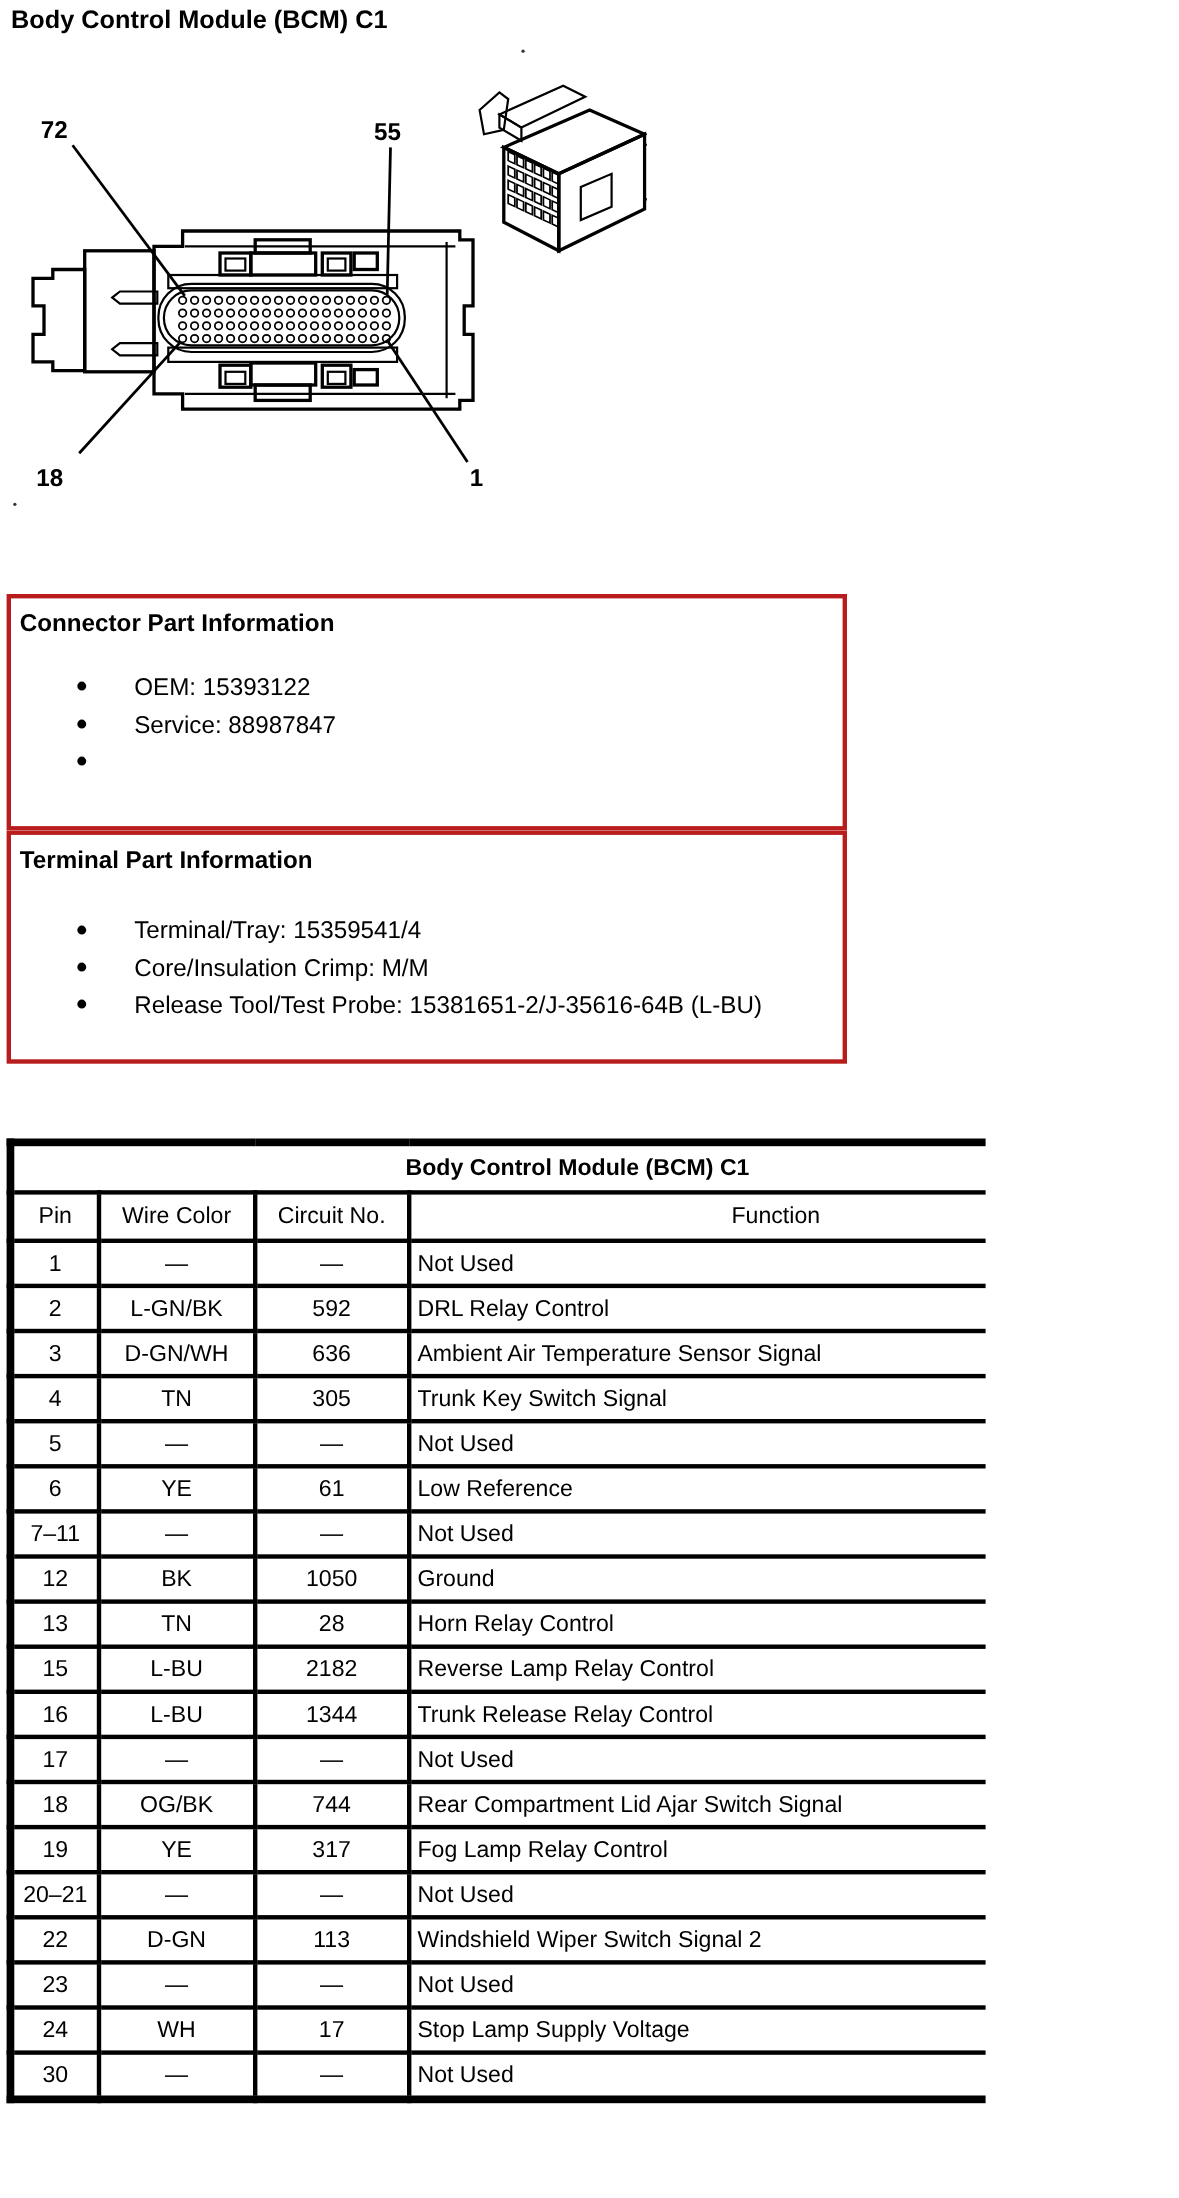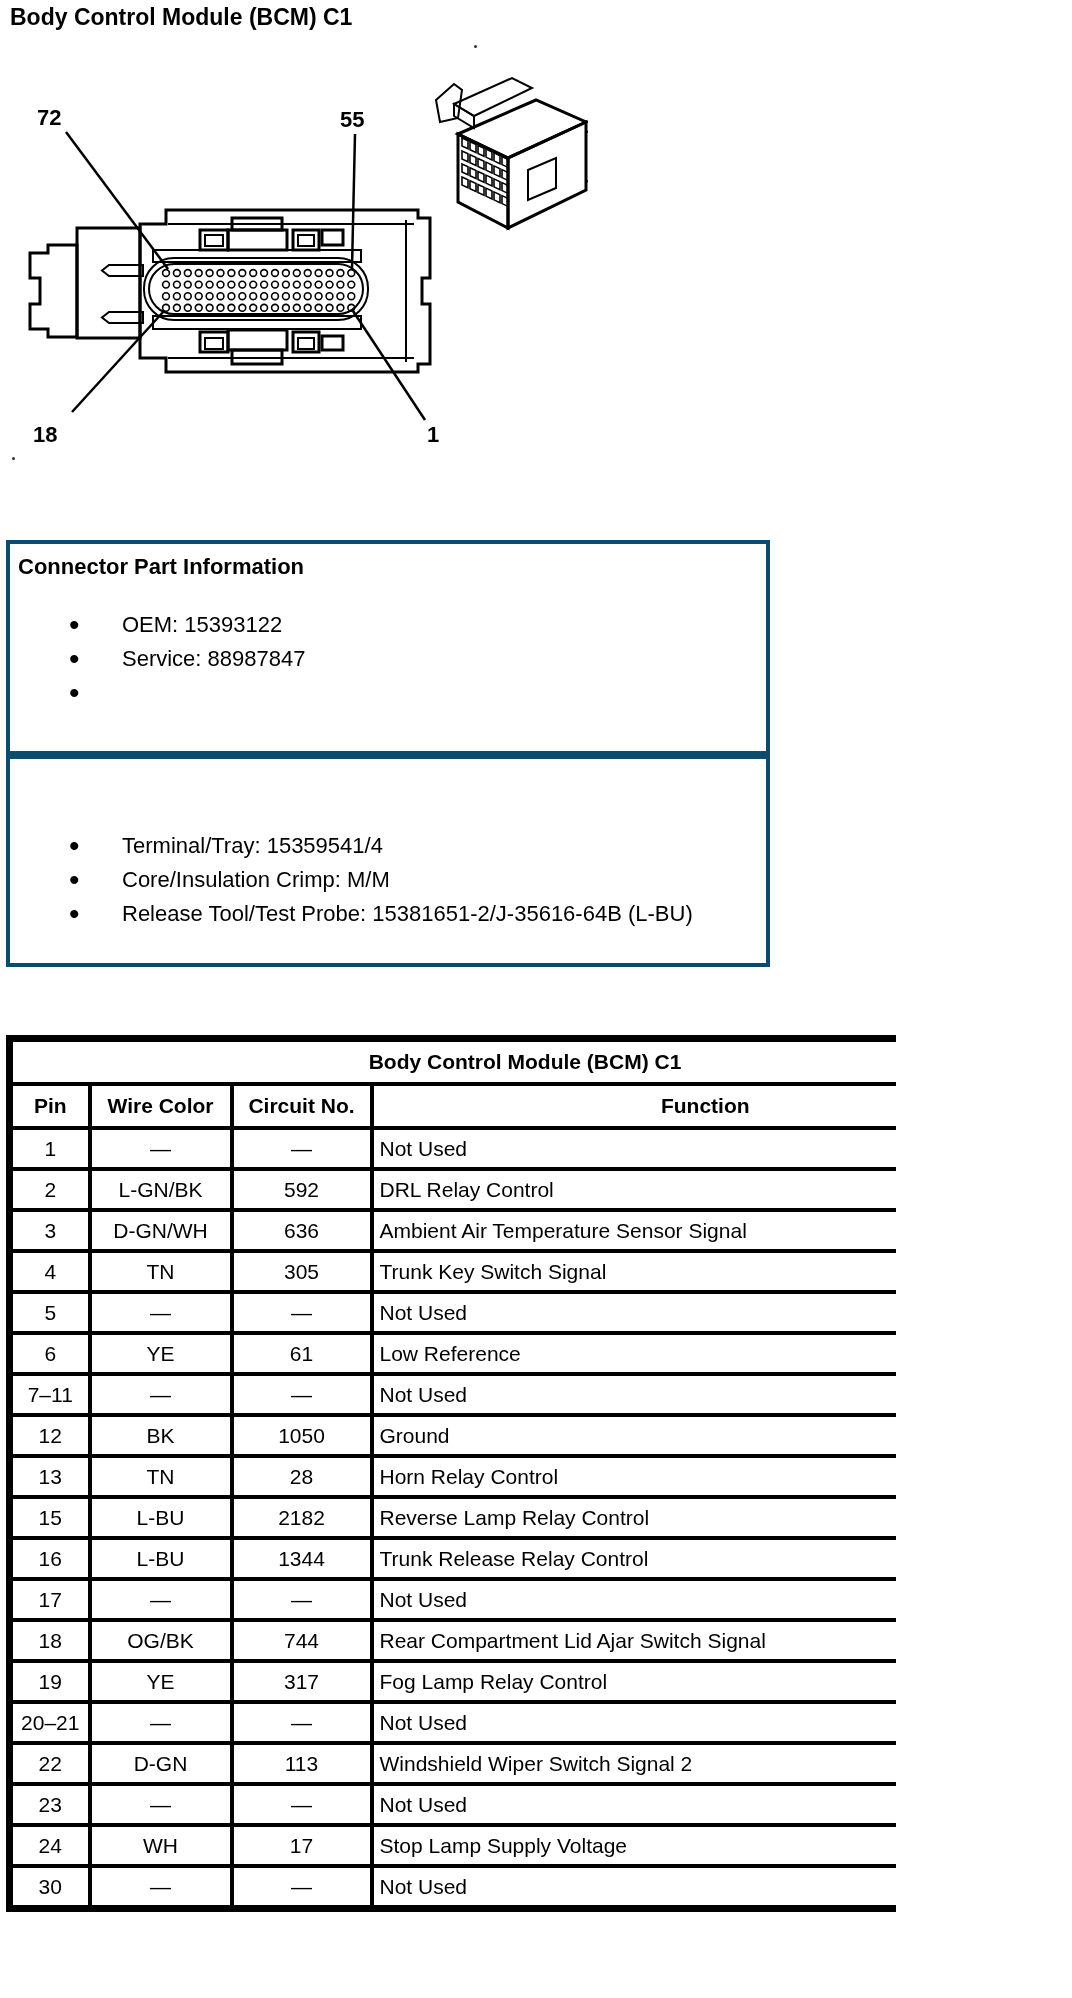--- a/index.html
+++ b/index.html
@@ -7,35 +7,35 @@
         font-family:"Liberation Sans",sans-serif;color:#000;overflow:hidden;}
   .page-title{position:absolute;left:10px;top:4px;font-size:23px;font-weight:bold;margin:0;}
   .figure{position:absolute;left:8px;top:52px;width:580px;height:430px;}
   .figure svg{display:block;width:100%;height:100%;}
   .ln{stroke:#000;fill:none;stroke-width:3;stroke-linejoin:miter;}
   .ln2{stroke:#000;fill:none;stroke-width:2;}
   .pin{stroke:#000;fill:none;stroke-width:1.6;}
   .leader{stroke:#000;stroke-width:2.5;fill:none;}
   .callout{font-family:"Liberation Sans",sans-serif;font-size:22px;font-weight:bold;fill:#000;}
   .speck{position:absolute;width:3px;height:3px;background:#333;border-radius:50%;}
-  .infobox{position:absolute;left:6px;width:764px;border:4px solid #0c4a6e;box-sizing:border-box;background:#fff;}
+  .infobox{position:absolute;left:6px;width:764px;border:4px solid #b91c1c;box-sizing:border-box;background:#fff;}
   .infobox h2{margin:10px 0 0 8px;font-size:22px;font-weight:bold;}
   .infobox ul{position:absolute;left:59px;margin:0;padding:0;list-style:none;}
   .infobox li{position:relative;padding-left:53px;font-size:22px;line-height:34px;white-space:nowrap;}
   .blt{position:absolute;left:0;top:0;font-size:30px;line-height:34px;}
   .box-connector{top:540px;height:215px;}
   .box-connector ul{top:64px;}
   .box-terminal{top:755px;height:212px;}
   .box-terminal ul{top:70px;}
   .pinout{position:absolute;left:6px;top:1035px;width:1031px;border-collapse:collapse;
           table-layout:fixed;border:7px solid #000;}
   .pinout td,.pinout th{border:4px solid #000;font-size:21px;padding:0 4px;
           overflow:hidden;white-space:nowrap;}
   .pinout .title-cell{height:40px;font-weight:bold;text-align:center;font-size:21px;}
-  .pinout th{height:40px;font-weight:bold;text-align:center;}
+  .pinout th{height:40px;font-weight:normal;text-align:center;}
   .pinout tbody td{height:37px;text-align:center;}
   .pinout tbody td.c3{text-align:left;padding-left:6px;}
 </style>
 </head>
 <body>
 
 <div class="page">
 
   <h1 class="page-title">Body Control Module (BCM) C1</h1>
 
@@ -207,20 +207,21 @@
   <section class="infobox box-connector">
     <h2>Connector Part Information</h2>
     <ul>
       <li><span class="blt">•</span><span>OEM: 15393122</span></li>
       <li><span class="blt">•</span><span>Service: 88987847</span></li>
       <li><span class="blt">•</span></li>
     </ul>
   </section>
 
   <section class="infobox box-terminal">
+    <h2>Terminal Part Information</h2>
     <ul>
       <li><span class="blt">•</span><span>Terminal/Tray: 15359541/4</span></li>
       <li><span class="blt">•</span><span>Core/Insulation Crimp: M/M</span></li>
       <li><span class="blt">•</span><span>Release Tool/Test Probe: 15381651-2/J-35616-64B (L-BU)</span></li>
     </ul>
   </section>
 
   <table class="pinout">
     <colgroup>
         <col style="width:80px">

